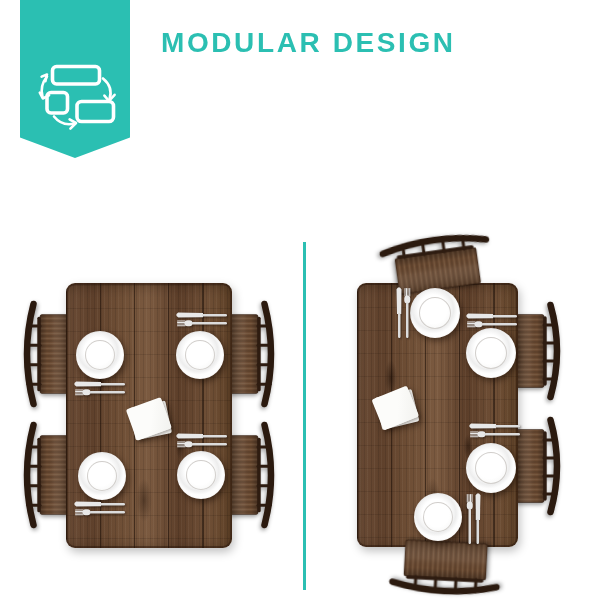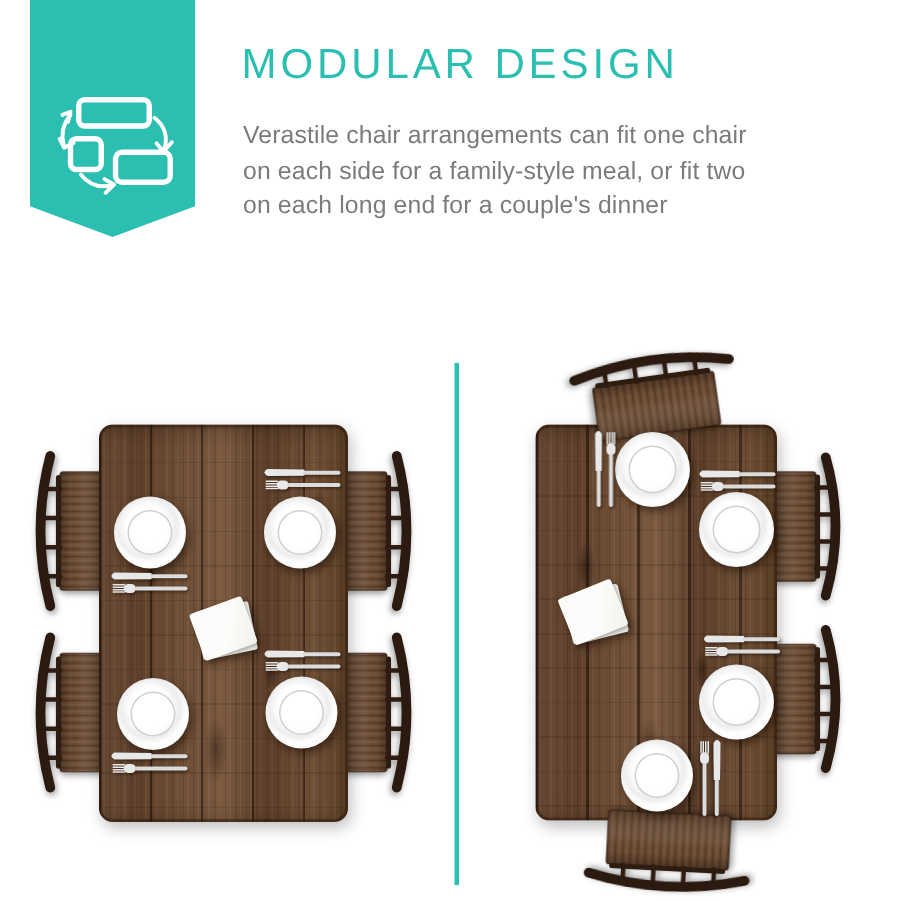--- a/index.html
+++ b/index.html
@@ -10,21 +10,21 @@
     --seat-wood:#6b4b33;
   }
   html,body{margin:0;padding:0;background:#fff;}
   body{width:600px;height:600px;overflow:hidden;font-family:"Liberation Sans",sans-serif;}
   #stage{position:relative;width:600px;height:600px;background:#fff;}
 
   
   .ribbon{position:absolute;left:20px;top:0;width:110px;height:158px;background:var(--teal);
     clip-path:polygon(0 0,100% 0,100% 87%,50% 100%,0 87%);}
   .ribbon-icon{position:absolute;left:0;top:0;width:110px;height:158px;}
-  .title{position:absolute;left:161px;top:27px;margin:0;font-size:28px;font-weight:normal;
+  .title{position:absolute;left:161px;top:27px;margin:0;font-size:28px;font-weight:bold;
     letter-spacing:2.6px;color:var(--teal);white-space:nowrap;}
   .body-copy{position:absolute;left:162px;top:79px;margin:0;font-size:16.5px;line-height:23.5px;
     color:var(--gray);letter-spacing:0.1px;}
   .body-copy span{display:block;white-space:nowrap;}
   .divider{position:absolute;left:303px;top:242px;width:3px;height:348px;background:var(--teal);}
 
   
   .panel{position:absolute;left:0;top:0;width:600px;height:600px;}
   .table-top{position:absolute;z-index:2;border-radius:9px;background-color:var(--wood-base);
     background-image:
@@ -76,25 +76,20 @@
       </g>
       <g stroke-width="2.6">
         <path d="M 34 116.5 Q 42 126.5 54.5 123.5"></path>
         <path d="M 56 123 L 49.6 119.4 M 56 123 L 50.4 128.6"></path>
       </g>
     </svg>
   </div>
 
   <h1 class="title">MODULAR DESIGN</h1>
 
-  <p class="body-copy">
-    <span>Verastile chair arrangements can fit one chair</span>
-    <span>on each side for a family-style meal, or fit two</span>
-    <span>on each long end for a couple's dinner</span>
-  </p>
 
   <div class="divider"></div>
 
   <div id="scene">
       <div class="panel">
         <div class="chair" style="left: 24px; top: 300px; width: 42px; height: 108px;">
           <svg width="42" height="108" viewBox="0 0 42 108">
             <rect x="16" y="14.580000000000002" width="28" height="78.84" rx="2" fill="#6b4b33"></rect>
             <rect x="16" y="14.580000000000002" width="28" height="78.84" rx="2" fill="url(#grainH)"></rect>
             <rect x="16" y="14.580000000000002" width="28" height="78.84" rx="2" fill="url(#seatShade)" stroke="rgba(35,18,8,.45)" stroke-width="1"></rect>

